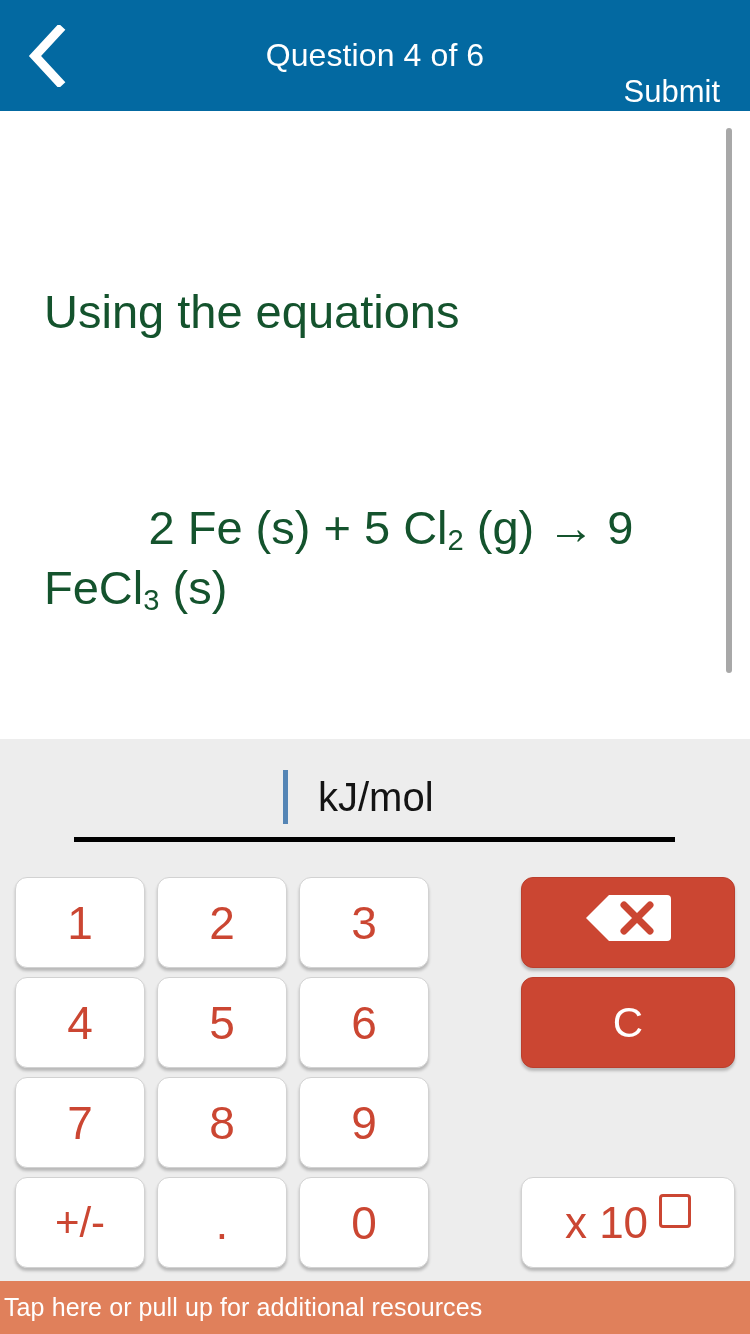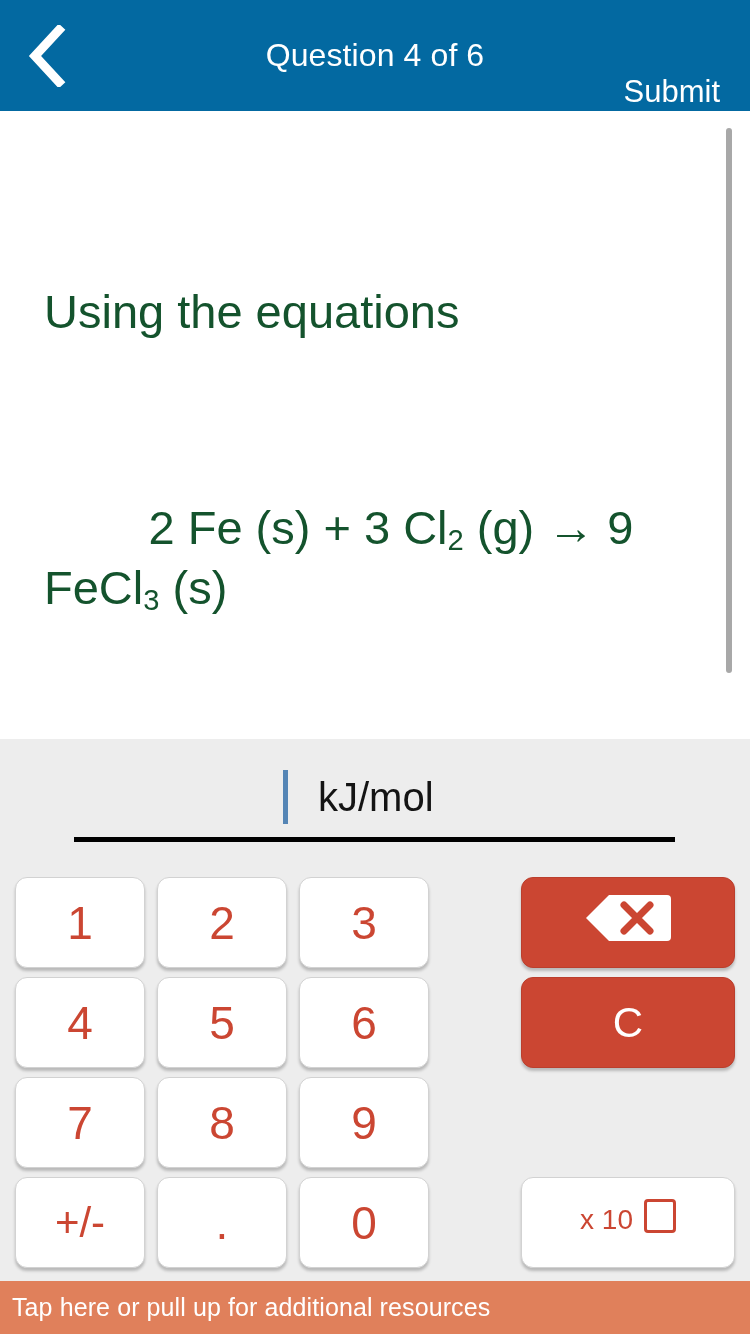--- a/index.html
+++ b/index.html
@@ -190,21 +190,21 @@
     border: 1px solid #bb3f2d;
     box-shadow: 0 3px 3px rgba(0,0,0,0.22);
     color: #ffffff;
     font-size: 42px;
   }
   .key-exp {
     background: #ffffff;
     border: 1px solid #d2d2d2;
     box-shadow: 0 3px 3px rgba(0,0,0,0.22);
     color: #cb4632;
-    font-size: 28px;
+    font-size: 44px;
   }
   .exp-label {
     display: inline-flex;
     align-items: flex-start;
     line-height: 1;
   }
   .exp-box {
     display: inline-block;
     width: 26px;
     height: 28px;
@@ -224,21 +224,21 @@
     width: 750px;
     height: 53px;
     background: #e0805b;
     display: flex;
     align-items: center;
     cursor: pointer;
   }
   .footer-text {
     color: #ffffff;
     font-size: 25px;
-    padding-left: 12px;
+    padding-left: 4px;
     letter-spacing: 0.1px;
   }
 </style>
 </head>
 <body>
 
 <div id="app">
 
   <div class="header">
     <div class="back-btn">
@@ -249,21 +249,21 @@
       </span>
     </div>
     <div class="header-title">Question 4 of 6</div>
     <div class="submit-btn">Submit</div>
   </div>
 
   <div class="question-area">
     <div class="question-body">
       <div class="para">Using the equations</div>
       <div class="para">
-        <span>2 Fe (s) + 3 Cl</span><sub>2</sub><span> (g) → 9 FeCl</span><sub>3</sub><span> (s)</span>
+        <span>2 Fe (s) + 5 Cl</span><sub>2</sub><span> (g) → 9 FeCl</span><sub>3</sub><span> (s)</span>
       </div>
       <div class="para">ΔH° = -800.0 kJ/mol</div>
       
       
       
       
       
       
       
     </div>

